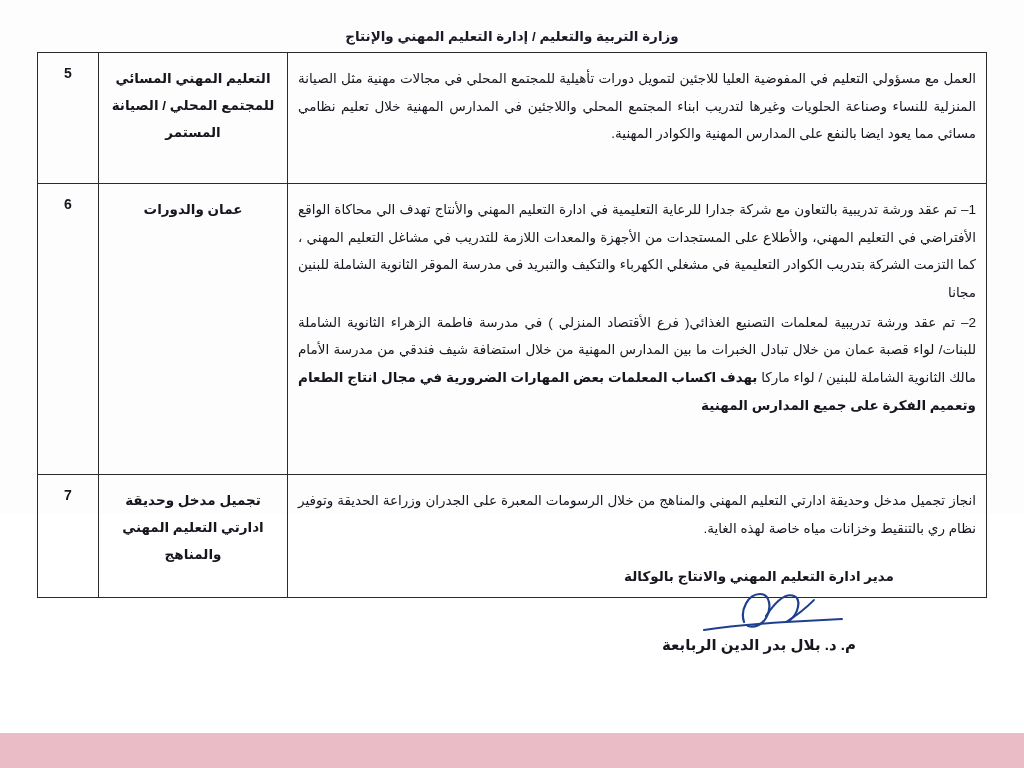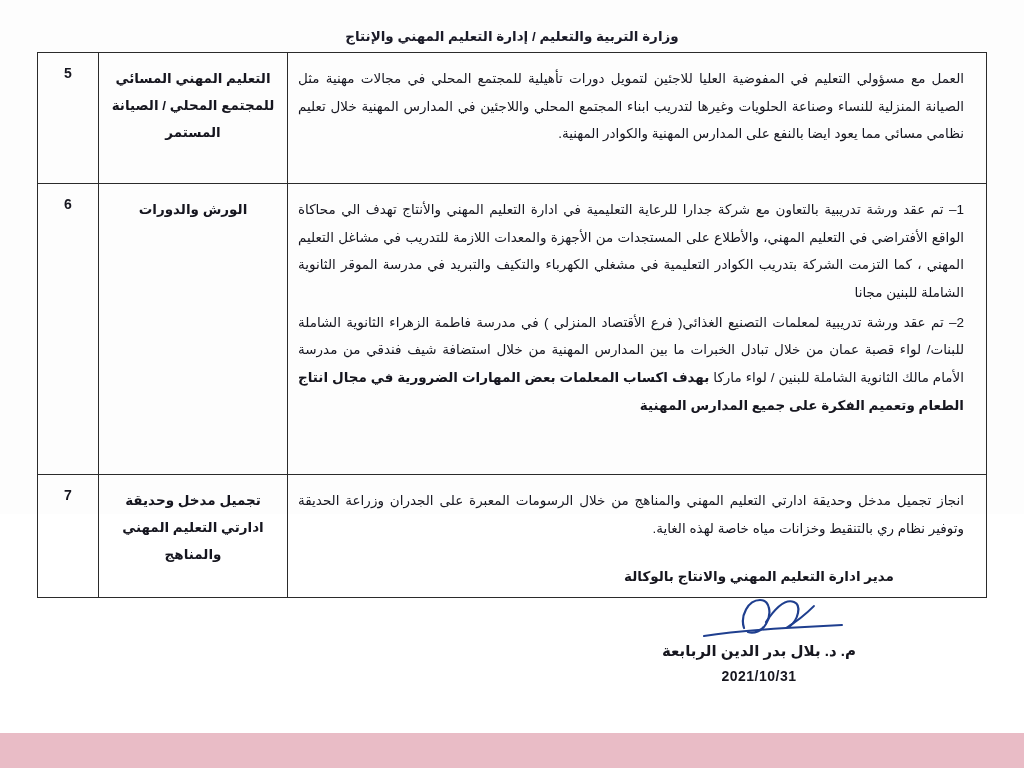--- a/index.html
+++ b/index.html
@@ -79,41 +79,41 @@
     line-height: 2.0;
     padding-top: 14px;
   }
   td.body {
     font-size: 13.5px;
     line-height: 2.05;
     text-align: justify;
     text-align-last: right;
   }
   td.body p {
-    margin: 0 12px 2px 0;
+    margin: 0 0 2px 0;
   }
   td.body .bold {
     font-weight: bold;
   }
   .row5 td { height: 104px; }
   .row6 td { height: 264px; }
   .row7 td { height: 96px; }
 
   .signature-block {
     position: absolute;
     top: 568px;
     right: 100px;
     width: 330px;
     text-align: center;
     color: #17171f;
   }
   .sig-title {
     font-size: 13.5px;
     font-weight: bold;
-    margin-bottom: 10px;
+    margin-bottom: 4px;
     text-align: center;
   }
   .sig-scribble {
     height: 46px;
     position: relative;
   }
   .sig-scribble svg {
     position: absolute;
     right: 60px;
     top: -2px;
@@ -147,21 +147,21 @@
           </td>
           <td class="topic">التعليم المهني المسائي للمجتمع المحلي / الصيانة المستمر</td>
           <td class="num">5</td>
         </tr>
 
         <tr class="row6">
           <td class="body">
             <p>1– تم عقد ورشة تدريبية بالتعاون مع شركة جدارا للرعاية التعليمية في ادارة التعليم المهني والأنتاج تهدف الي محاكاة الواقع الأفتراضي في التعليم المهني، والأطلاع على المستجدات من الأجهزة والمعدات اللازمة للتدريب في مشاغل التعليم المهني ، كما التزمت الشركة بتدريب الكوادر التعليمية في مشغلي الكهرباء والتكيف والتبريد في مدرسة الموقر الثانوية الشاملة للبنين مجانا</p>
             <p><span>2– تم عقد ورشة تدريبية لمعلمات التصنيع الغذائي( فرع الأقتصاد المنزلي ) في مدرسة فاطمة الزهراء الثانوية الشاملة للبنات/ لواء قصبة عمان  من خلال تبادل الخبرات ما بين المدارس المهنية من خلال استضافة شيف فندقي من مدرسة الأمام مالك الثانوية الشاملة للبنين / لواء ماركا </span><span class="bold">بهدف اكساب المعلمات بعض المهارات الضرورية في مجال انتاج الطعام وتعميم الفكرة على جميع المدارس المهنية</span></p>
           </td>
-          <td class="topic">الورش والدورات</td>
+          <td class="topic">عمان والدورات</td>
           <td class="num">6</td>
         </tr>
 
         <tr class="row7">
           <td class="body">
             <p>انجاز تجميل مدخل وحديقة ادارتي التعليم المهني والمناهج من خلال الرسومات المعبرة على الجدران وزراعة الحديقة وتوفير نظام ري بالتنقيط  وخزانات مياه خاصة لهذه الغاية.</p>
           </td>
           <td class="topic">تجميل مدخل وحديقة ادارتي التعليم المهني والمناهج</td>
           <td class="num">7</td>
         </tr>
@@ -172,18 +172,17 @@
       <div class="sig-title">مدير ادارة التعليم المهني والانتاج بالوكالة</div>
       <div class="sig-scribble">
         <svg width="190" height="52" viewBox="0 0 190 52" fill="none" aria-hidden="true">
           <path d="M30 44 C55 40, 80 38, 112 36 C130 35, 150 34, 168 33" stroke="#1f3f8f" stroke-width="2" fill="none" stroke-linecap="round"></path>
           <path d="M70 36 C66 24, 74 8, 86 8 C96 8, 98 22, 92 32 C88 39, 80 42, 74 40" stroke="#1f3f8f" stroke-width="2.2" fill="none" stroke-linecap="round"></path>
           <path d="M92 30 C100 18, 110 6, 120 10 C128 13, 124 28, 116 34" stroke="#1f3f8f" stroke-width="2.2" fill="none" stroke-linecap="round"></path>
           <path d="M112 36 C122 30, 132 22, 140 14" stroke="#1f3f8f" stroke-width="1.8" fill="none" stroke-linecap="round"></path>
         </svg>
       </div>
       <div class="sig-name">م. د. بلال بدر الدين الربابعة</div>
-      <div class="sig-date">2021/10/31</div>
     </div>
 
   </div>
 </div>
 <div class="page-bottom-strip"></div>
 
 </body></html>

